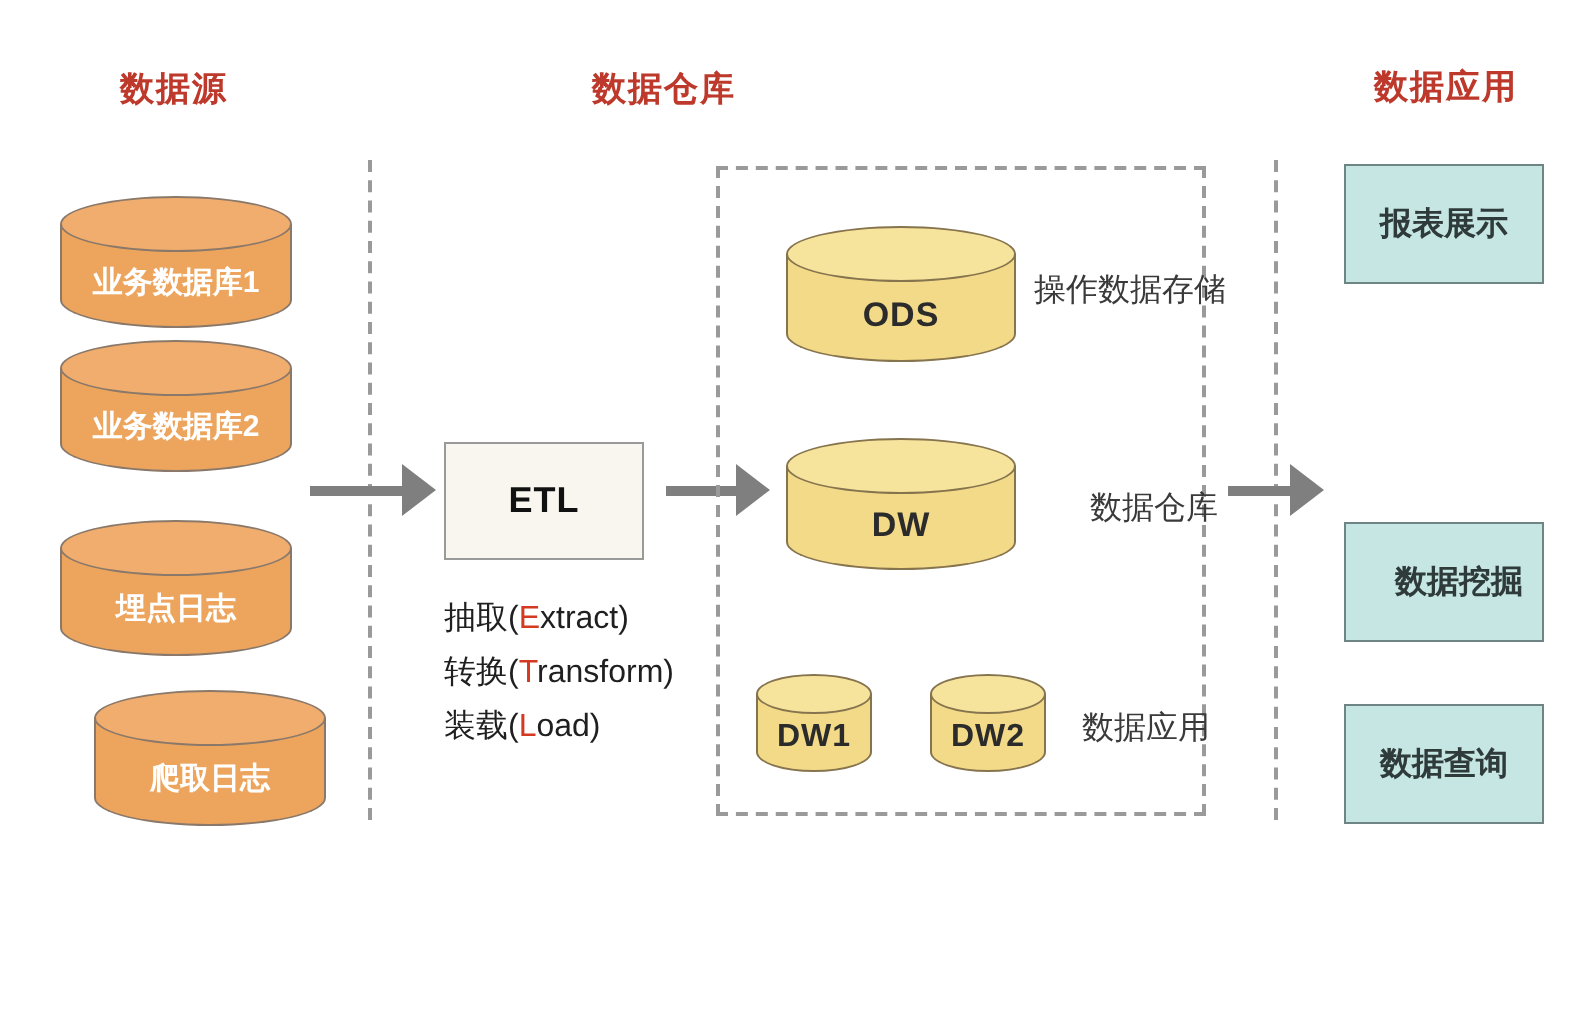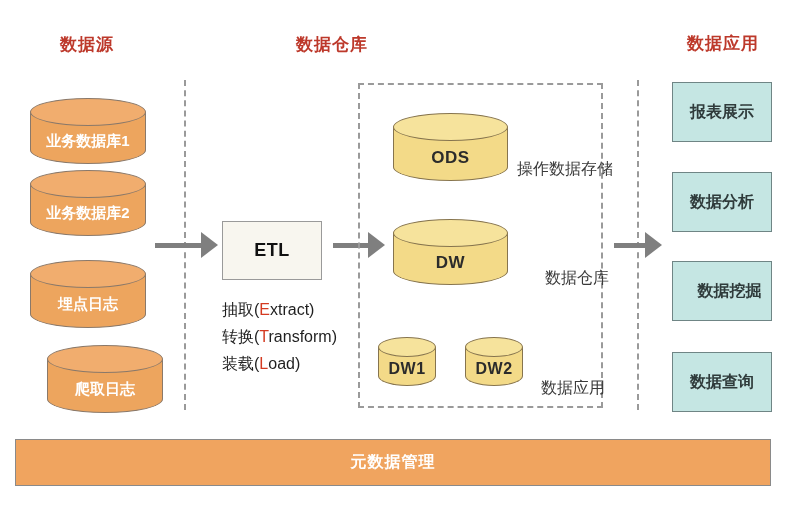--- a/index.html
+++ b/index.html
@@ -75,21 +75,21 @@
   }
   .etl-steps { position: absolute; left: 222px; top: 296px; }
   .etl-step { height: 27px; line-height: 27px; font-size: 16px; color: #1f1f1f; white-space: nowrap; }
   .etl-step .hl { color: #d43a21; }
   
   .warehouse-box {
     position: absolute; left: 358px; top: 83px; width: 245px; height: 325px;
     border: 2px dashed #9a9a9a;
   }
   .annotation {
-    position: absolute; font-size: 16px; color: #3a3a3a; white-space: nowrap; margin-top: 24px;
+    position: absolute; font-size: 16px; color: #3a3a3a; white-space: nowrap;
   }
   
   .app-box {
     position: absolute; left: 672px; width: 100px; height: 60px;
     background: #c5e6e3; border: 1.5px solid #6f8585;
     display: flex; align-items: center; justify-content: center;
     font-size: 16px; font-weight: 600; color: #2f3b3b; white-space: nowrap;
   }
   
   .footer-bar {
@@ -177,19 +177,17 @@
     <div class="cyl-label">DW2</div>
   </div>
   <div class="annotation" style="left:541px; top:354px;">数据应用</div>
 
   <div class="arrow" style="left:614px; top:232px; width:48px;">
     <div class="arrow-shaft" style="width:33px;"></div>
     <div class="arrow-head"></div>
   </div>
 
   <div class="app-box" style="top:82px;">报表展示</div>
-  <div class="app-box" style="top:172px;">数据分析</div>
   <div class="app-box" style="top:261px;padding-left:15px;">数据挖掘</div>
   <div class="app-box" style="top:352px;">数据查询</div>
 
-  <div class="footer-bar">元数据管理</div>
 
 </div>
 
 </body></html>

